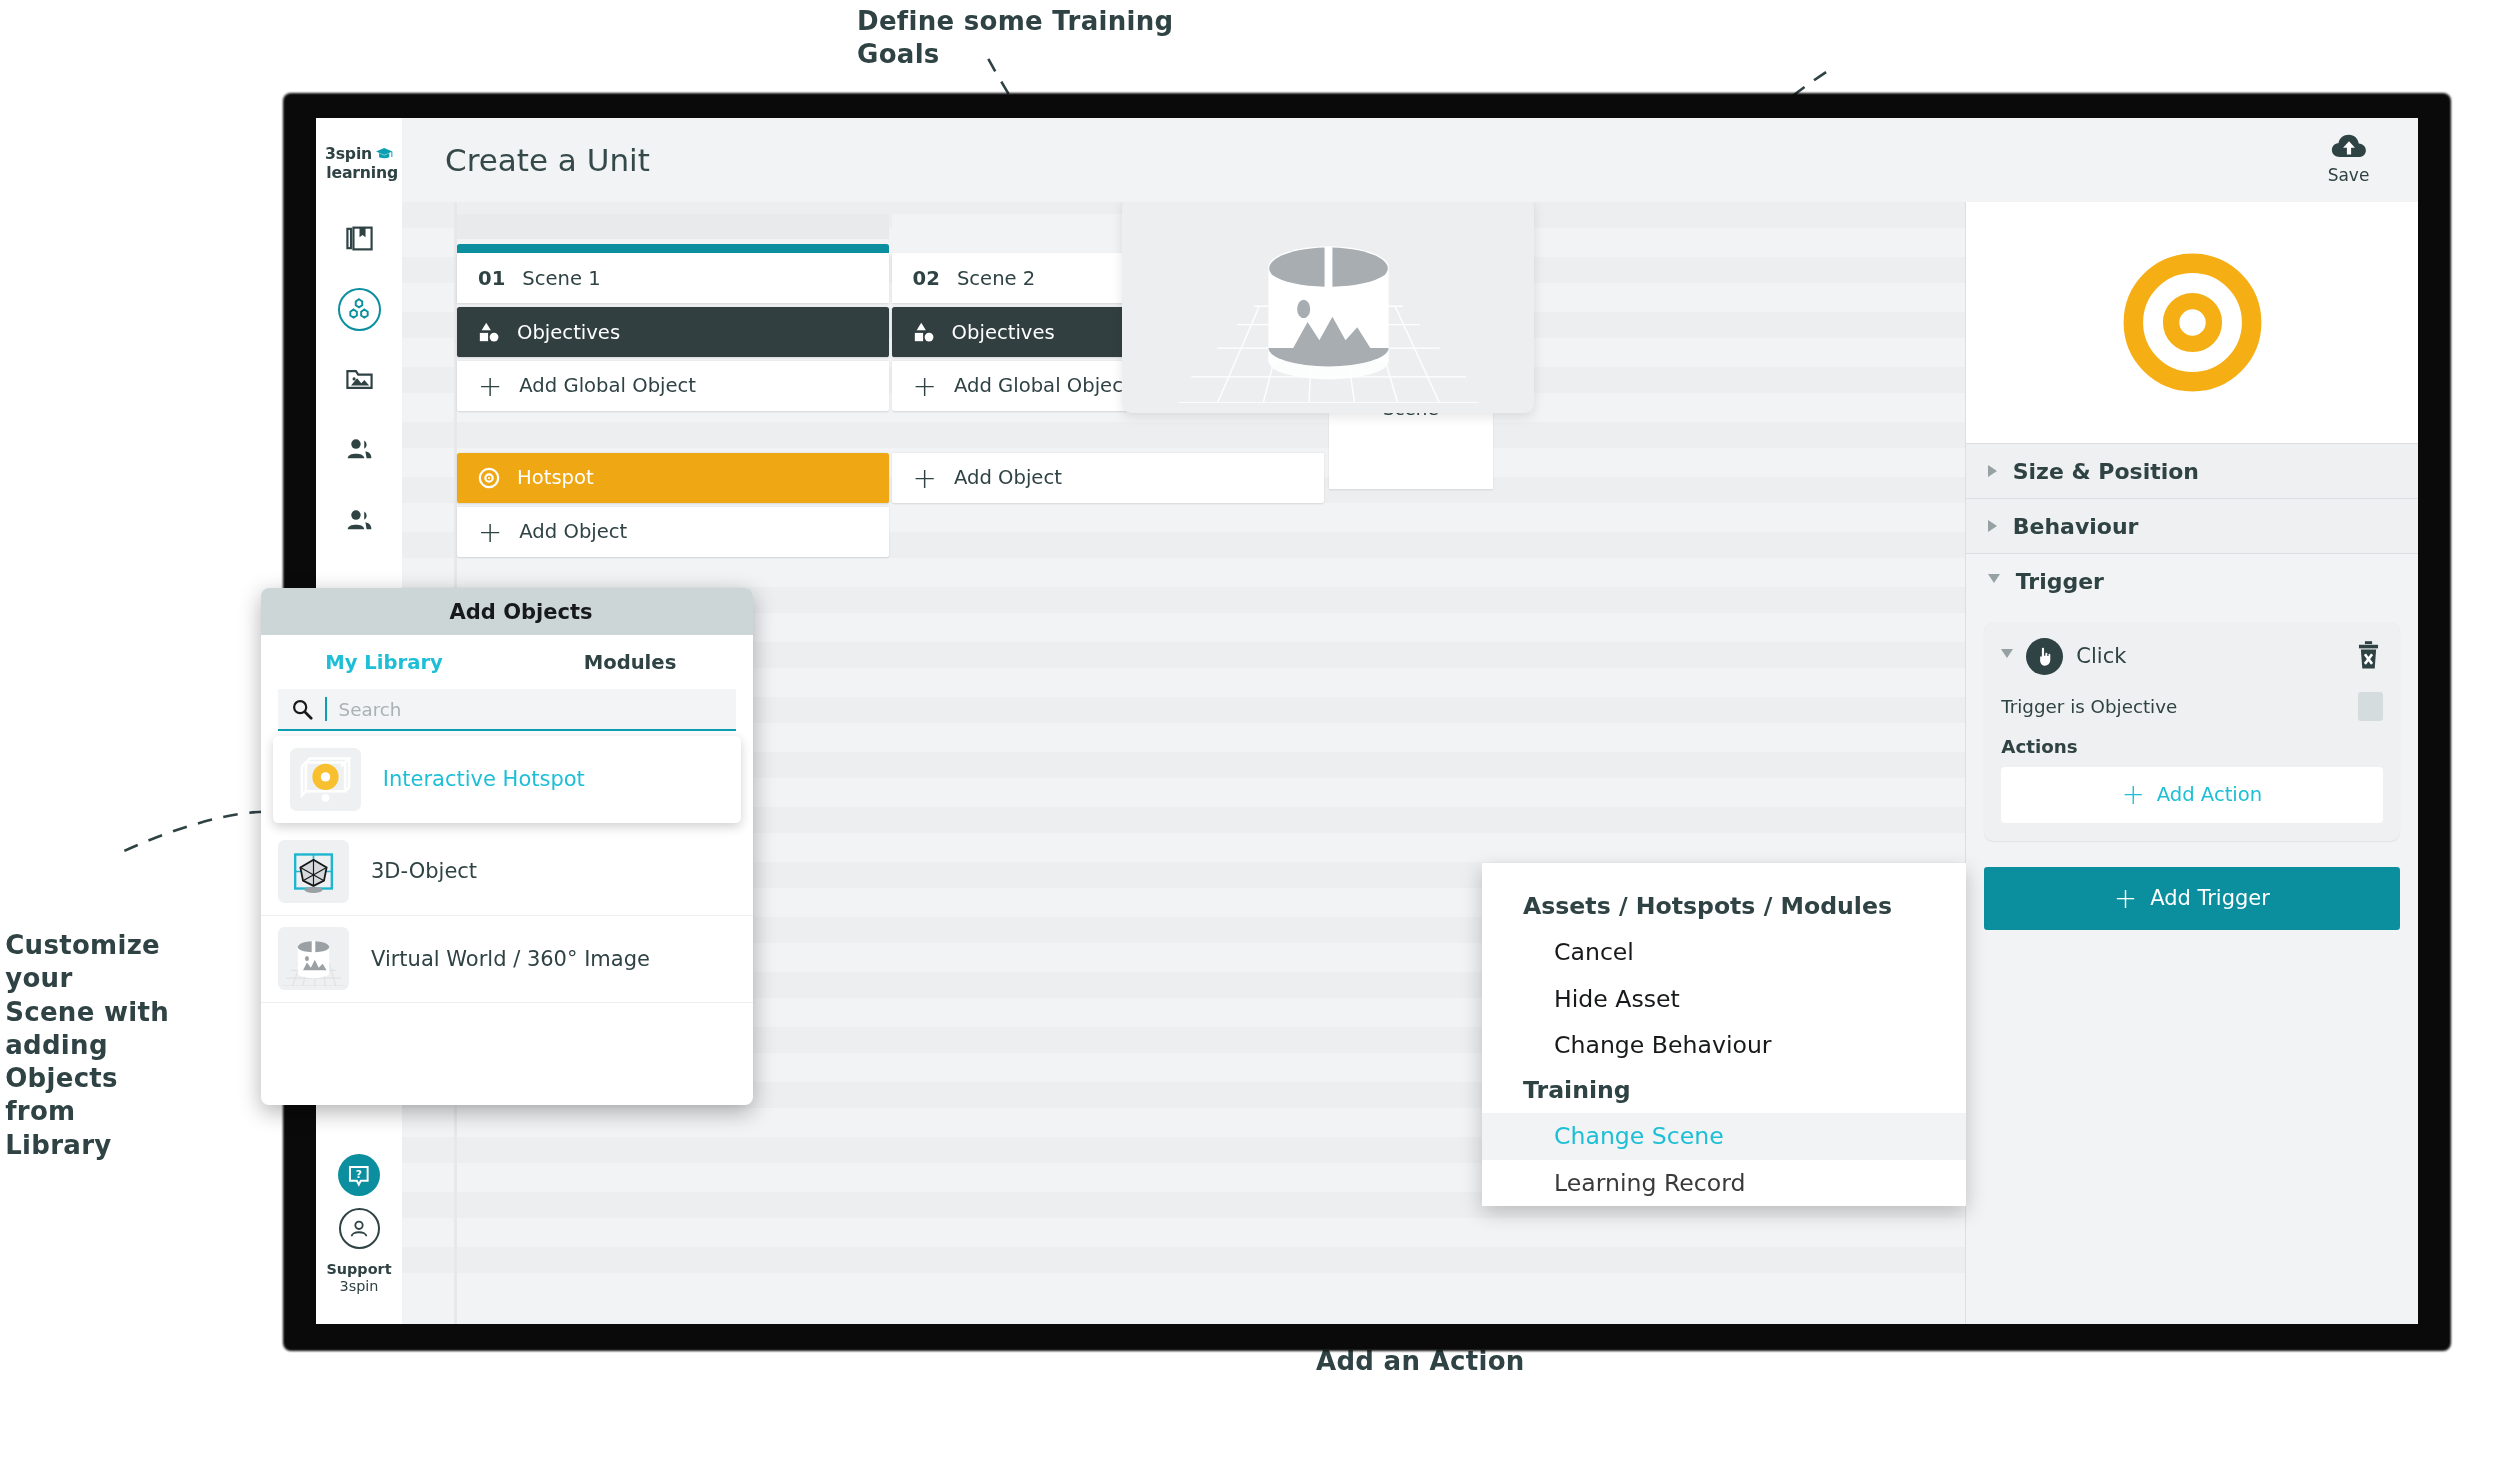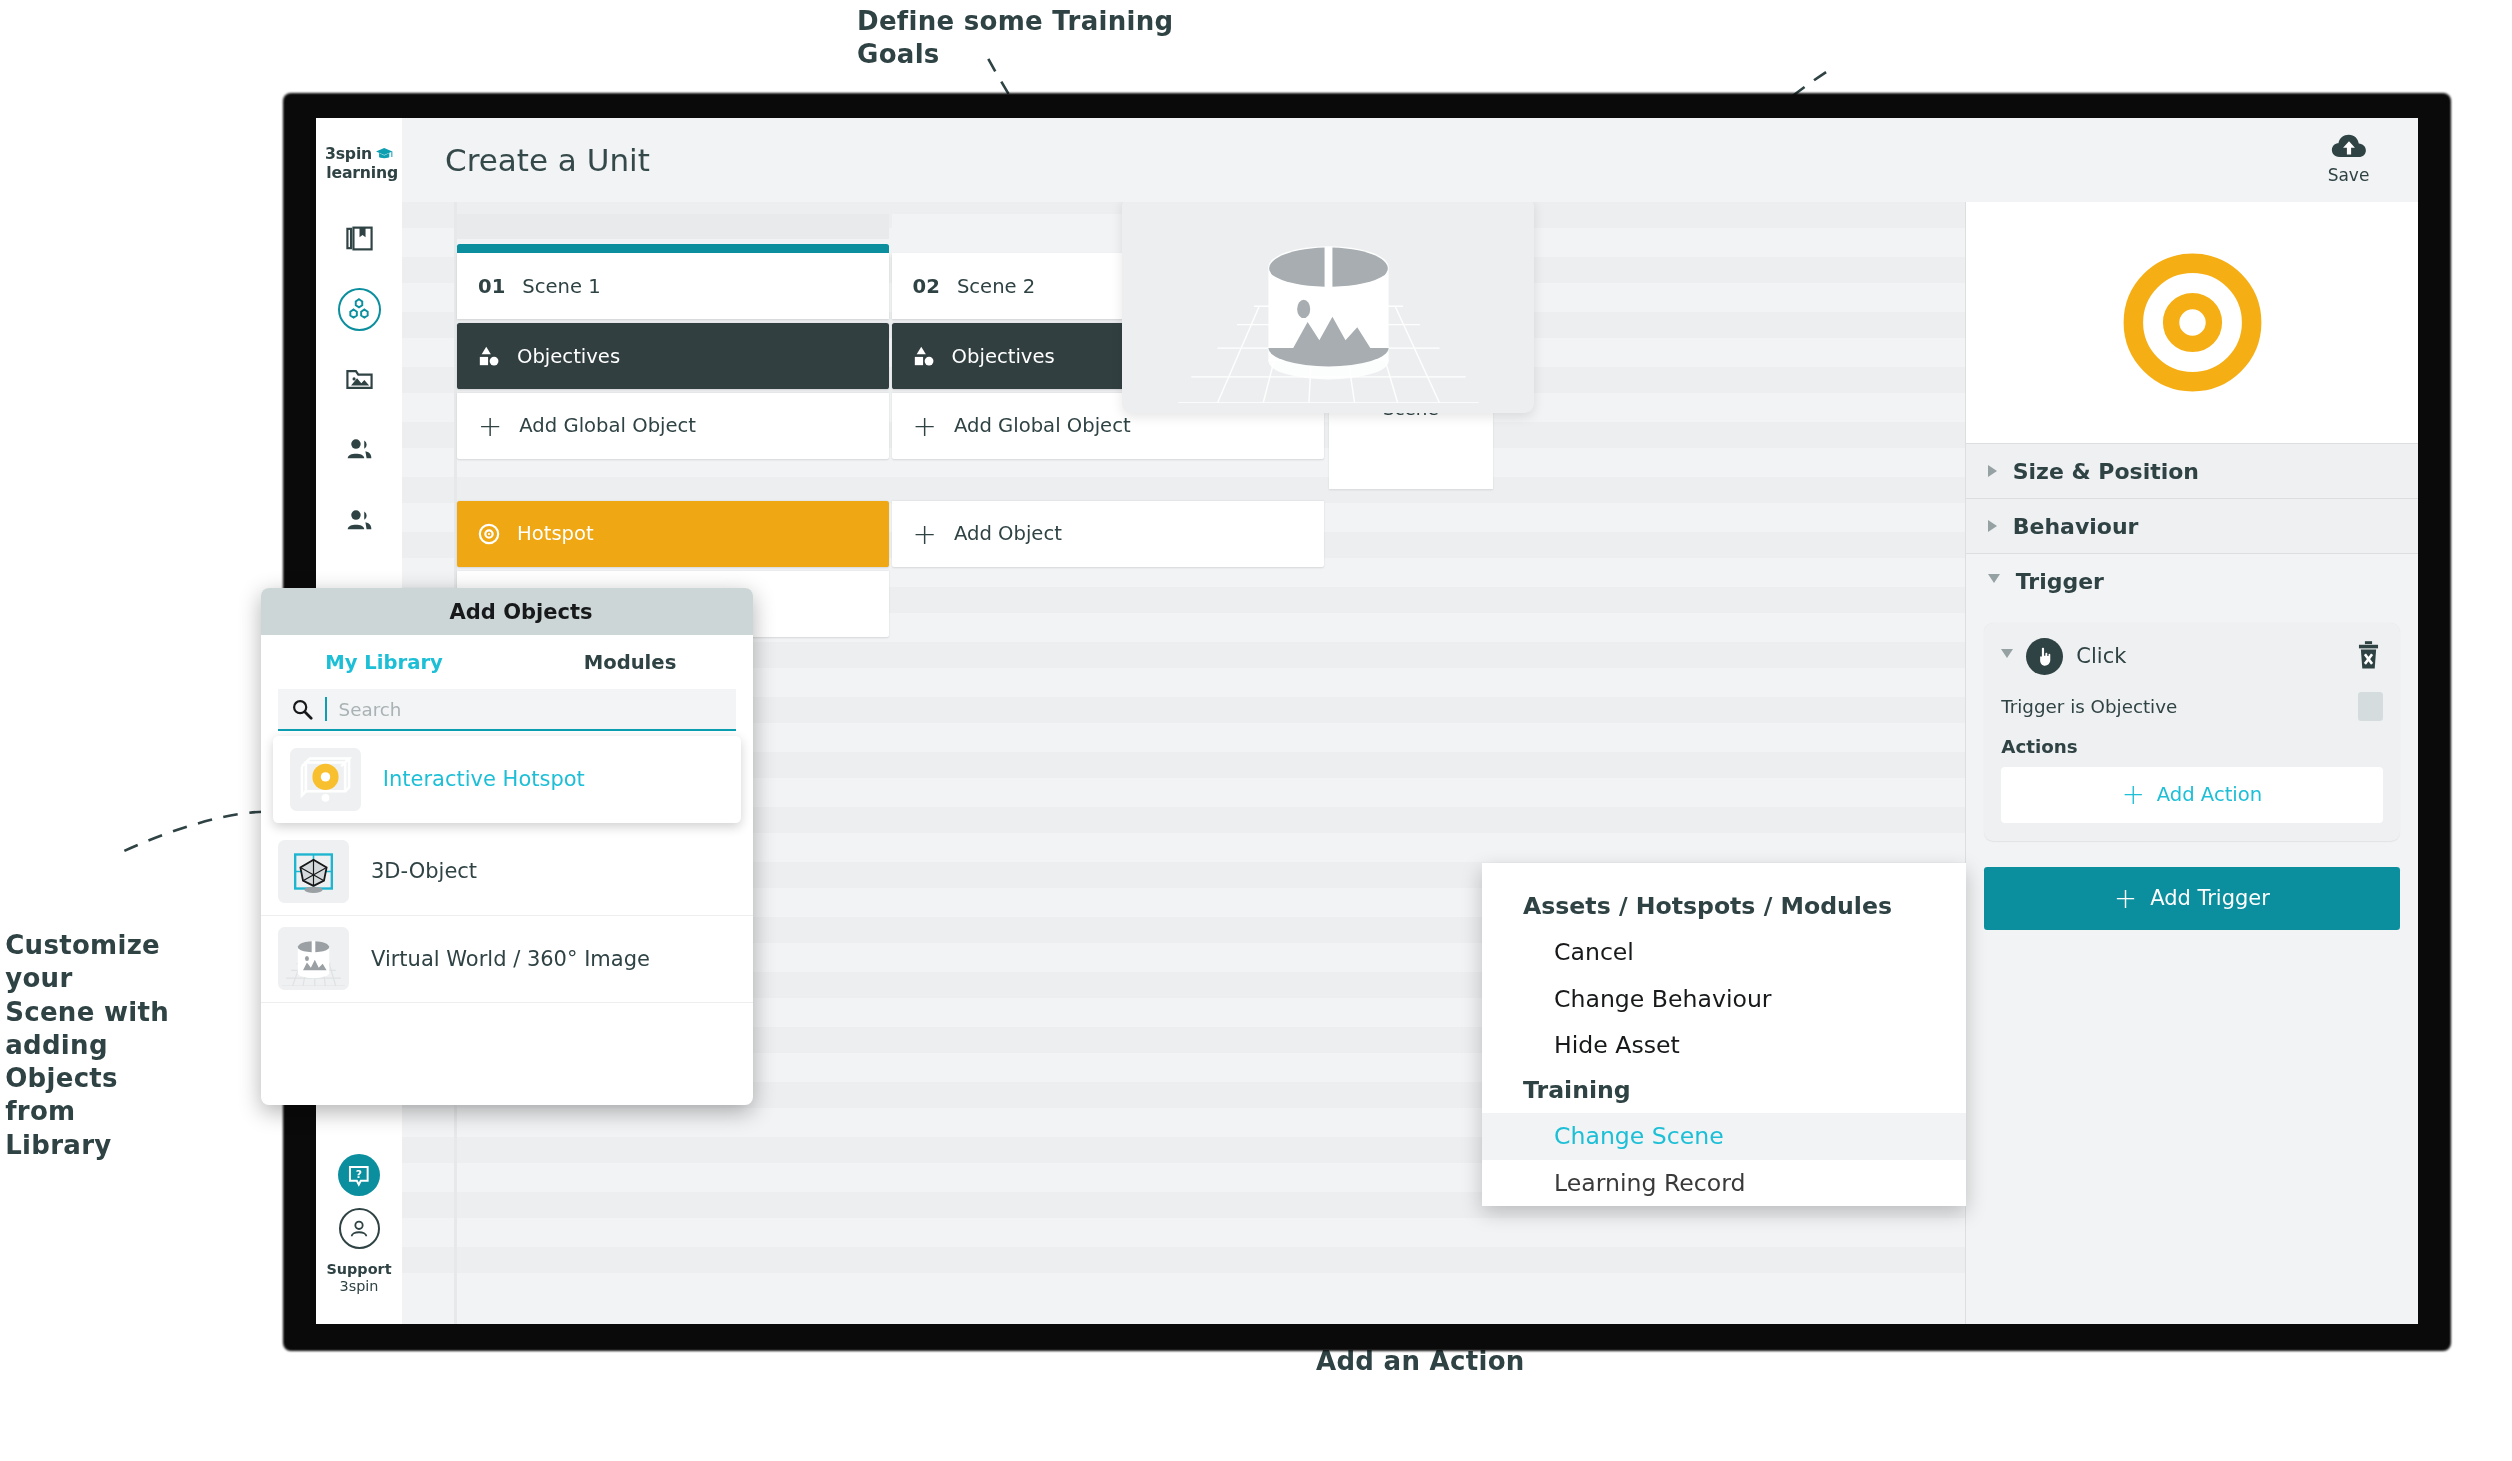--- a/index.html
+++ b/index.html
@@ -98,21 +98,21 @@
   .stripes { position:absolute; inset:0; }
   .stripe { position:absolute; left:0; right:0; height:26px; background:#eceef0; }
   .stripe-col { position:absolute; top:0; bottom:0; width:2.6px; background:#e6e8ea; }
 
   
   .cols { position:absolute; left:55px; top:11.8px; display:flex; align-items:flex-start; }
   .col { width:432px; margin-right:2.6px; position:relative; }
   .col-topbar { height:25px; background:#e8eaec; margin-bottom:5.2px; }
   .tealbar { height:9.2px; background:#0b8f9e; border-radius:2.6px 2.6px 0 0; }
   .row {
-    height:66px; background:#fff; display:flex; align-items:center;
+    height:50px; background:#fff; display:flex; align-items:center;
     padding-left:21px; gap:17px; box-shadow:0 0.7px 2px rgba(0,0,0,.12);
     margin-bottom:3.9px; border-radius:0 0 2px 2px;
   }
   .row.scene-head { border-radius:0; }
   .row .num { font-family:"DejaVu Sans",sans-serif; font-weight:700; font-size:19.6px; color:#2f4244; }
   .row .nm  { font-family:"DejaVu Sans",sans-serif; font-size:19.6px; color:#2f4244; }
   .row.dark { background:#323f41; border-radius:2.6px; }
   .row.dark .nm { color:#fff; }
   .row.amber { background:#efa713; border-radius:2.6px; }
   .row.amber .nm { color:#fff; }
@@ -504,22 +504,22 @@
         <span>Add Trigger</span>
       </div>
     </div>
 
   </div>
 
   <div class="ctx">
     <div class="ctx-arrow"></div>
     <div class="ctx-group">Assets / Hotspots / Modules</div>
     <div class="ctx-item">Cancel</div>
+    <div class="ctx-item">Hide Asset</div>
     <div class="ctx-item">Change Behaviour</div>
-    <div class="ctx-item">Hide Asset</div>
     <div class="ctx-group">Training</div>
     <div class="ctx-item sel">Change Scene</div>
     <div class="ctx-item fade">Learning Record</div>
   </div>
 
   <div class="modal">
     <div class="modal-head">Add Objects</div>
     <div class="modal-tabs">
       <div class="mtab sel">My Library</div>
       <div class="mtab">Modules</div>

